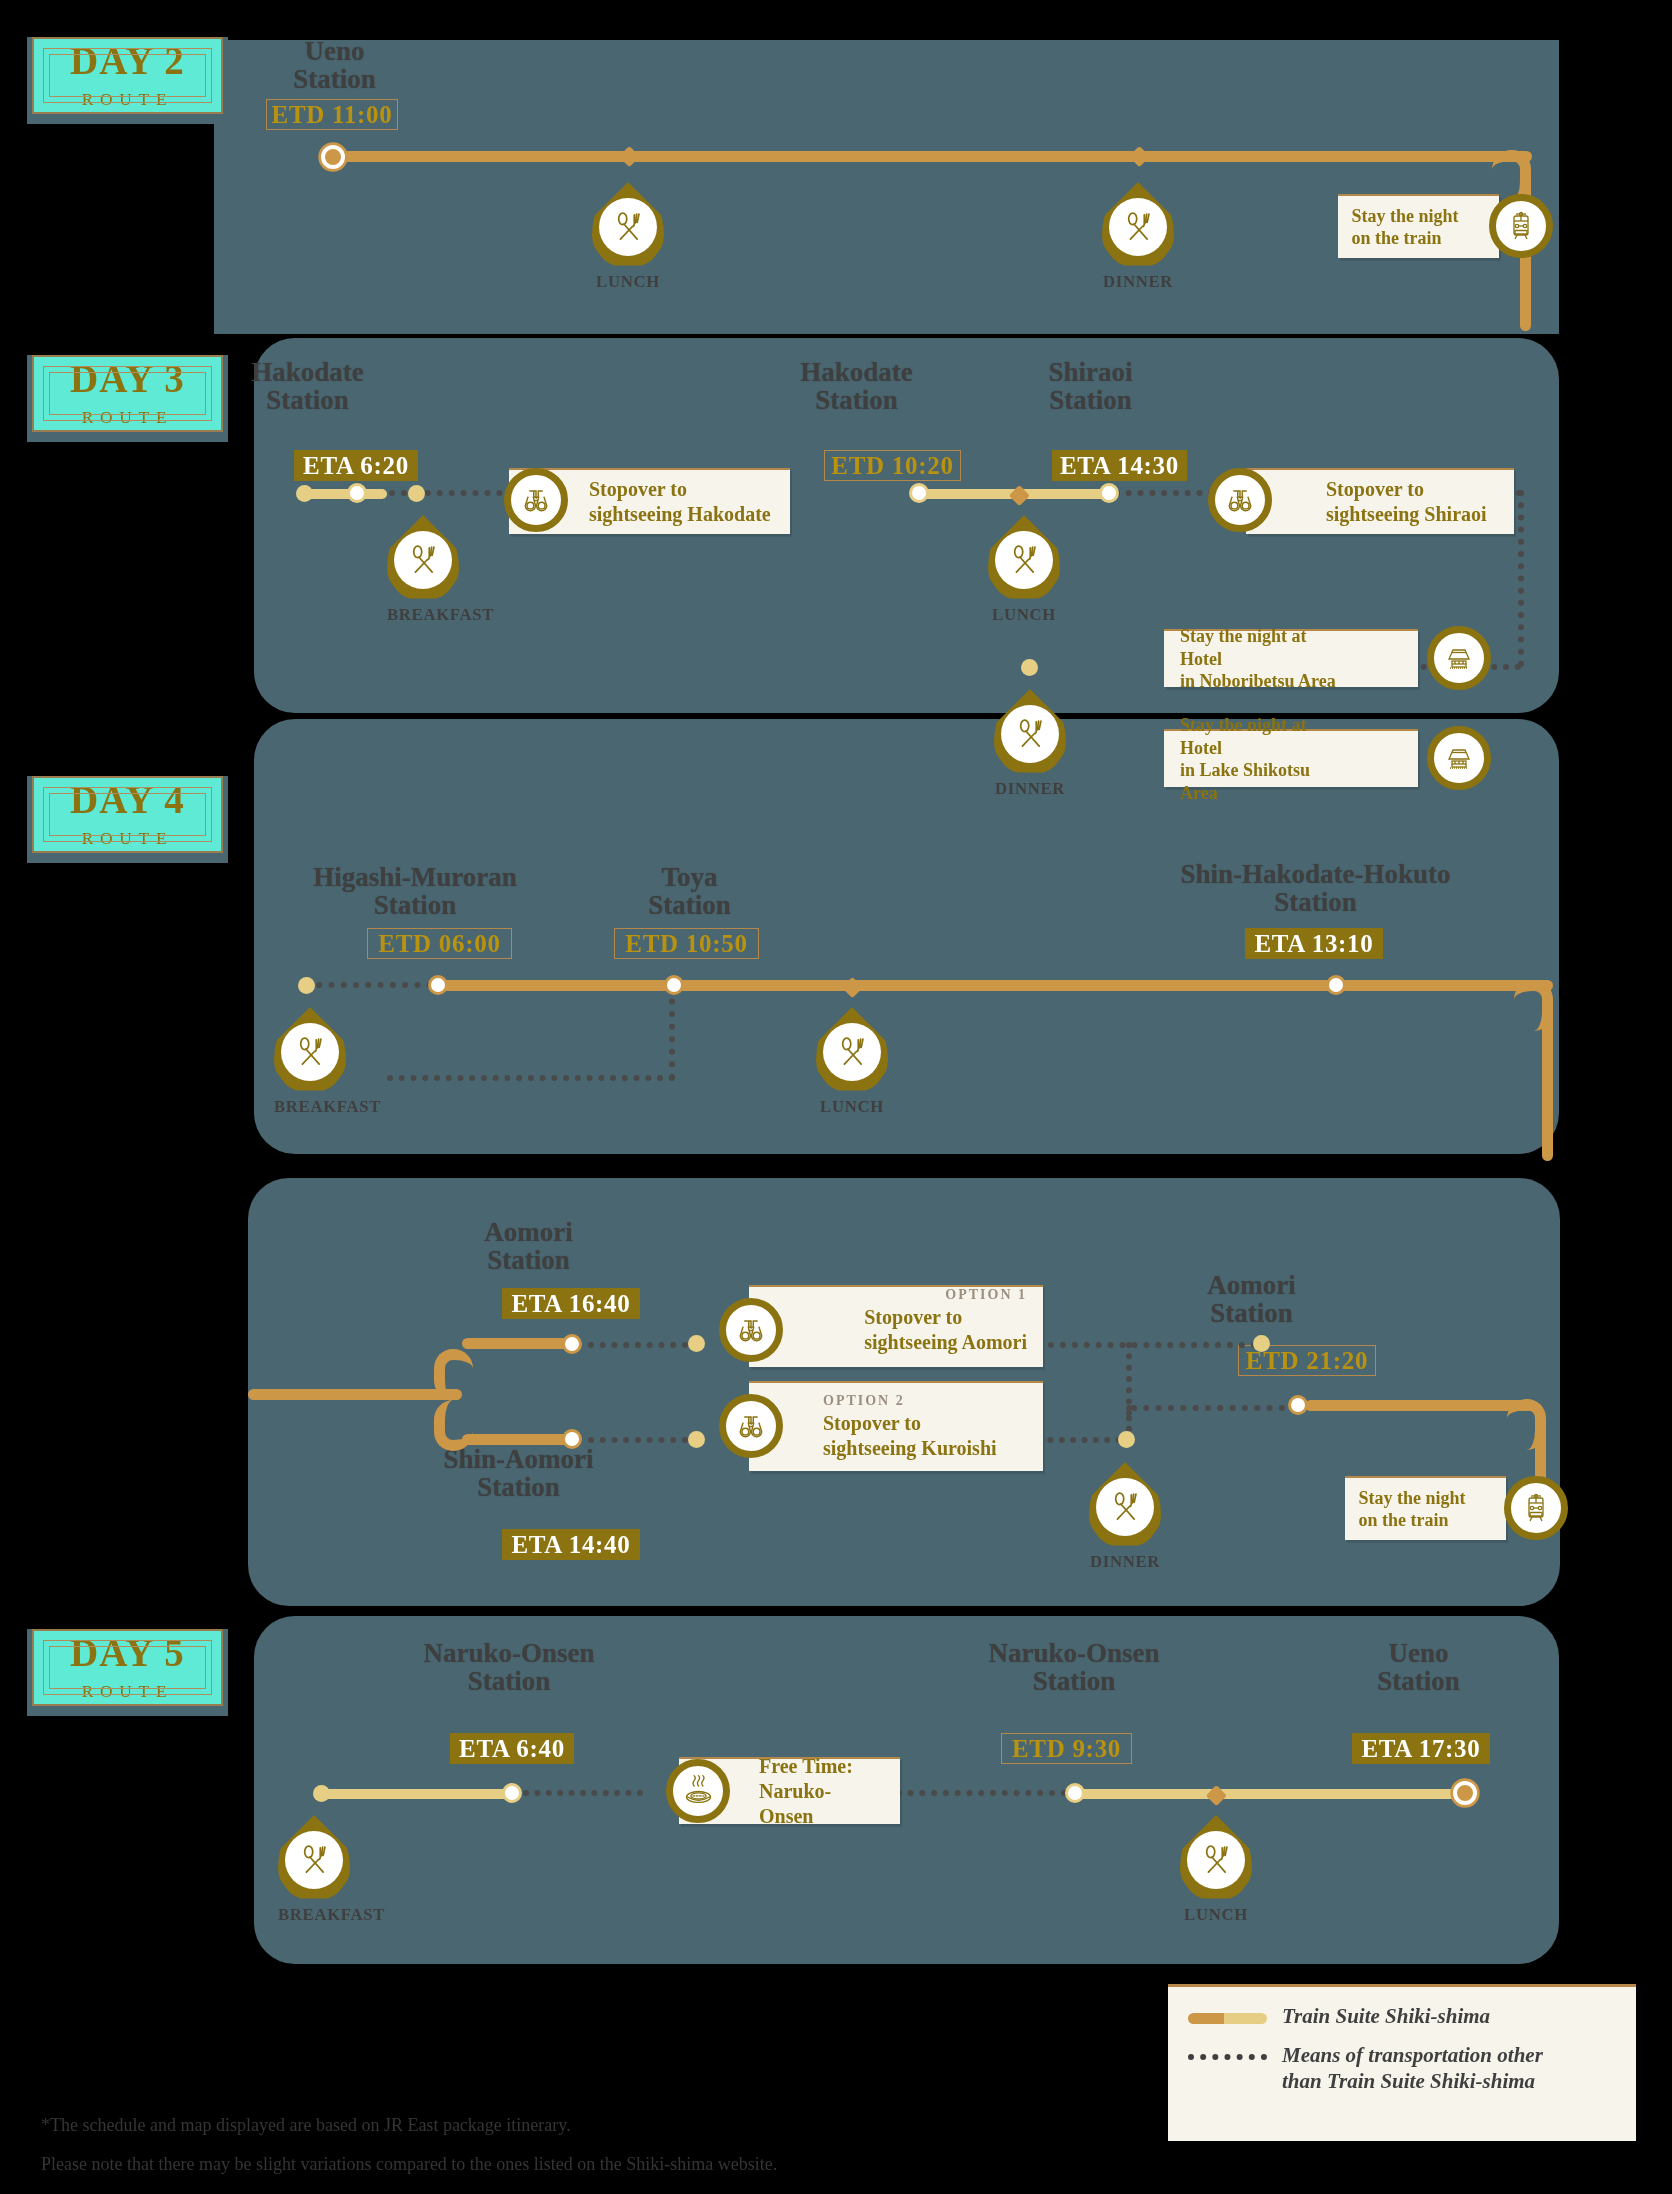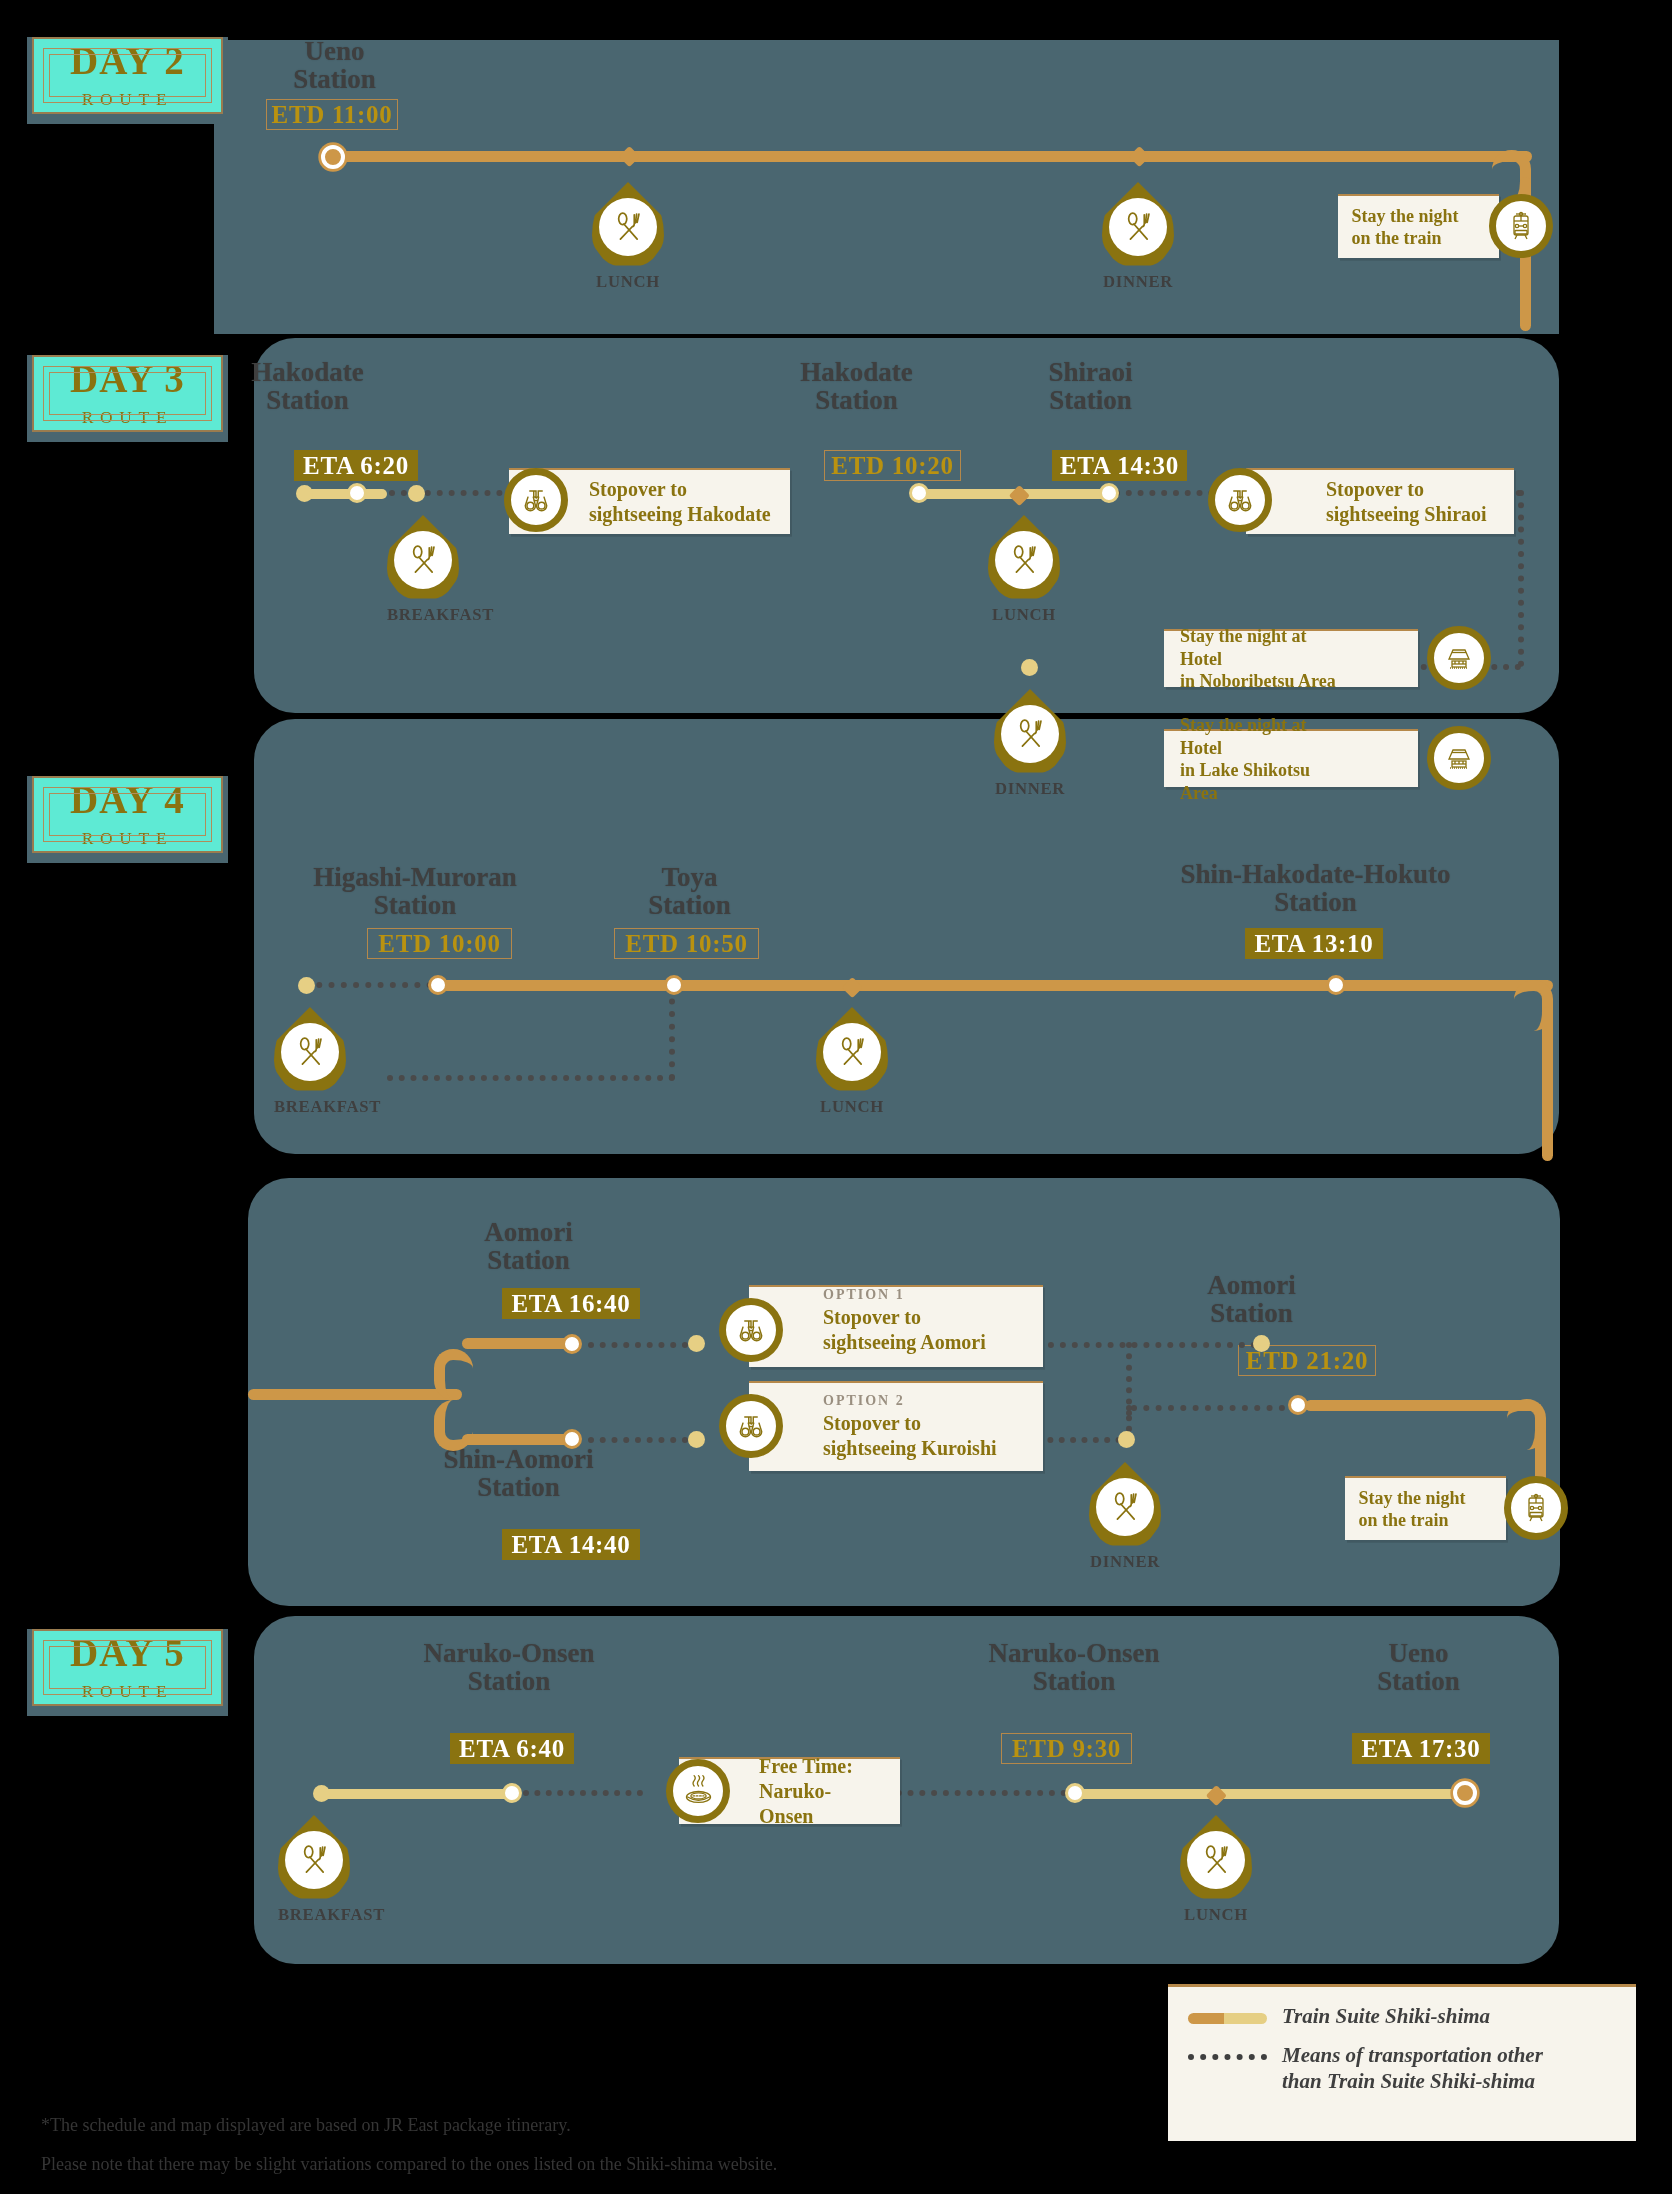--- a/index.html
+++ b/index.html
@@ -369,21 +369,21 @@
           </svg>
         </div>
       </div>
     <div class="cap">DINNER</div>
   </div>
 
   <div class="station" style="left:288px;top:863px;width:254px;">
     <div>Higashi-Muroran</div>
       <div>Station</div>
   </div>
-  <div class="badge etd" style="left:367px;top:928px;width:145px;">ETD  10:00</div>
+  <div class="badge etd" style="left:367px;top:928px;width:145px;">ETD  06:00</div>
 
   <div class="station" style="left:589px;top:863px;width:201px;">
     <div>Toya</div>
       <div>Station</div>
   </div>
   <div class="badge etd" style="left:614px;top:928px;width:145px;">ETD  10:50</div>
 
   <div class="station" style="left:1148px;top:860px;width:335px;">
     <div>Shin-Hakodate-Hokuto</div>
       <div>Station</div>
@@ -474,21 +474,21 @@
   <div class="line-dot h" style="left:1131px;top:1405px;width:154px;"></div>
 
   <div class="node pale" style="left:1253px;top:1335px;"></div>
   <div class="node pale" style="left:1118px;top:1431px;"></div>
   <div class="node white" style="left:1288px;top:1395px;"></div>
 
   <div class="line-solid" style="left:1305px;top:1400px;width:231px;height:11.4px;"></div>
   <div class="corner-r" style="left:1507px;top:1399px;width:28px;height:40px;border-left:none;border-top-right-radius:40px;border-bottom:none;border-right-width:11.4px;border-top-width:11.4px;"></div>
   <div class="line-solid" style="left:1535px;top:1427px;width:11.4px;height:80px;"></div>
 
-  <div class="card right" style="left:749px;top:1285px;width:294px;height:82px;padding:0 16px 12px 74px;">
+  <div class="card right" style="left:749px;top:1285px;width:294px;height:82px;padding:0 16px 12px 74px;align-items:flex-end;">
     <div class="opt">OPTION 1</div>
     <div class="txt">
       <div>Stopover to</div>
       <div>sightseeing Aomori</div>
     </div>
   </div>
   <div class="medal" style="left:719px;top:1298px;">
     <svg width="36" height="36" viewBox="0 0 64 64">
       <g stroke="#8a7310" stroke-width="2.6" fill="none">
         <path d="M20 16 h8 v10 l4 2 v-12 h-4"></path>

